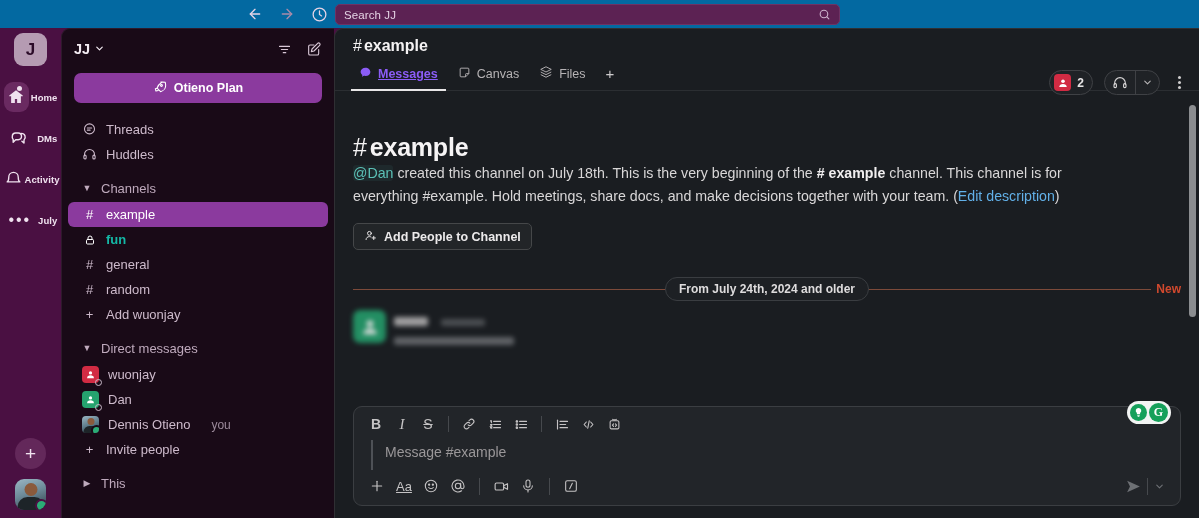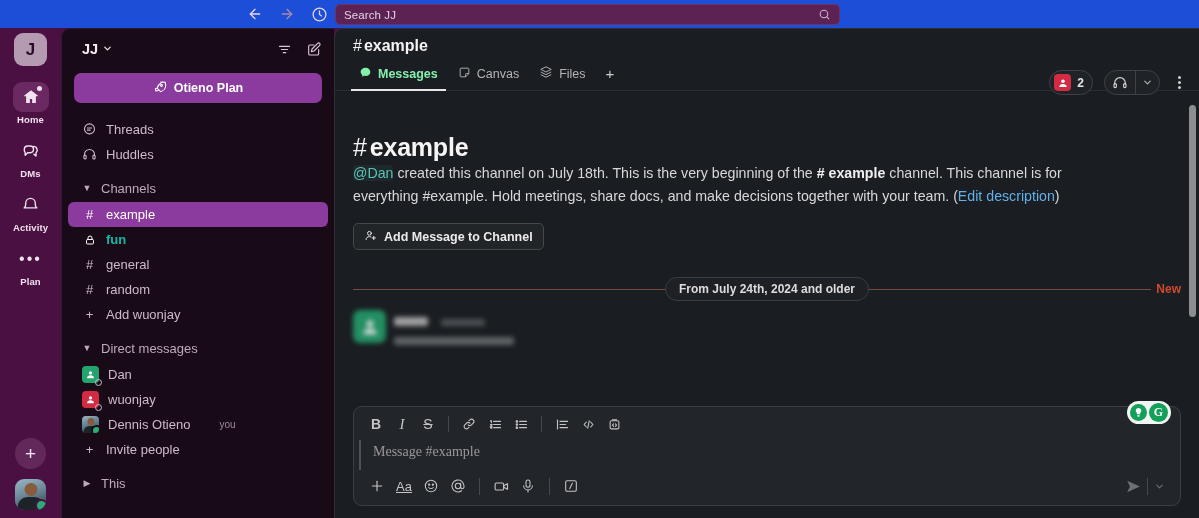--- a/index.html
+++ b/index.html
@@ -7,21 +7,21 @@
     width: 1199px; height: 518px;
     background: #3f0e3f;
     font-family: "Liberation Sans", sans-serif;
     overflow: hidden;
   }
   .app { position: relative; width: 1199px; height: 518px; background: #4a1042; display: flex; flex-direction: column; }
 
   
   .topbar {
     height: 28px; min-height: 28px;
-    background: #1d4ed8;
+    background: #0369a1;
     display: flex; align-items: center;
     position: relative;
   }
   .topbar-nav { display: flex; align-items: center; gap: 14px; margin-left: 246px; }
   .tb-icon { width: 18px; height: 18px; display: flex; align-items: center; justify-content: center; color: #e6d4e6; cursor: pointer; }
   .tb-icon.dim { color: #a98ba9; }
   .tb-icon svg { display: block; }
   .search-box {
     position: absolute; left: 335px; top: 4px;
     width: 505px; height: 21px;
@@ -57,21 +57,21 @@
     padding-top: 5px;
     position: relative;
   }
   .rail-ws {
     width: 33px; height: 33px; border-radius: 9px;
     background: #b59bb2; color: #2b0b28;
     display: flex; align-items: center; justify-content: center;
     font-size: 17px; font-weight: 700; cursor: pointer;
     margin-bottom: 16px;
   }
-  .rail-item { width: 54px; display: flex; flex-direction: column; align-items: center; gap: 2px; margin-bottom: 11px; cursor: pointer; }
+  .rail-item { width: 54px; display: flex; flex-direction: row; align-items: center; gap: 2px; margin-bottom: 11px; cursor: pointer; }
   .rail-ico { width: 36px; height: 30px; border-radius: 9px; display: flex; align-items: center; justify-content: center; color: #f0e2ef; position: relative; }
   .rail-item.active .rail-ico { background: #6a2a61; }
   .rail-lbl { font-size: 9.5px; color: #f0e2ef; font-weight: 600; letter-spacing: .1px; }
   .rail-dot { position: absolute; top: 4px; right: 7px; width: 5px; height: 5px; border-radius: 50%; background: #f0e2ef; }
   .rail-more-dots { letter-spacing: 2px; font-size: 16px; line-height: 10px; color: #f0e2ef; }
   .rail-bottom { position: absolute; bottom: 8px; left: 0; width: 61px; display: flex; flex-direction: column; align-items: center; gap: 10px; }
   .rail-plus {
     width: 31px; height: 31px; border-radius: 50%;
     background: #63285a; color: #f0e2ef;
     display: flex; align-items: center; justify-content: center;
@@ -86,21 +86,21 @@
   
   .sidebar {
     width: 273px; min-width: 273px;
     background: #190a17;
     border-radius: 9px 0 0 0;
     border-left: 1px solid #2d1a2b;
     border-top: 1px solid #2d1a2b;
     display: flex; flex-direction: column;
     overflow: hidden;
   }
-  .sb-head { height: 40px; display: flex; align-items: center; padding: 0 12px 0 20px; }
+  .sb-head { height: 40px; display: flex; align-items: center; padding: 0 12px 0 12px; }
   .sb-title { font-size: 14.5px; font-weight: 700; color: #f4ecf3; cursor: pointer; display: flex; align-items: center; gap: 4px; }
   .sb-head-icons { margin-left: auto; display: flex; align-items: center; gap: 14px; color: #d8c7d6; }
   .sb-ico { cursor: pointer; display: flex; }
   .upgrade {
     margin: 4px 12px 14px 12px;
     height: 30px;
     background: #8b3a9e;
     border-radius: 7px;
     display: flex; align-items: center; justify-content: center; gap: 7px;
     color: #fff; font-size: 12.5px; font-weight: 700;
@@ -116,21 +116,21 @@
   .sb-row.selected { background: #8b3a9e; color: #ffffff; }
   .sb-row.selected .gi { color: #ffffff; }
   .sb-row.unread { color: #14b8a6; font-weight: 700; }
   .sb-row.unread .gi { color: #ffffff; }
   .sb-sec {
     height: 26px; display: flex; align-items: center; gap: 9px;
     padding: 0 12px 0 14px; margin: 8px 6px 1px 6px;
     font-size: 13px; color: #bfaabd; cursor: pointer;
   }
   .caret { width: 10px; display: flex; justify-content: center; color: #bfaabd; flex: none; font-size: 9px; }
-  .sb-row .you { color: #9c8a9b; font-size: 10px; margin-left: 20px; }
+  .sb-row .you { color: #9c8a9b; font-size: 12px; margin-left: 12px; }
   .dm-ava { width: 17px; height: 17px; border-radius: 4px; position: relative; flex: none; display: flex; align-items: center; justify-content: center; }
   .dm-ava.green { background: #25a36f; }
   .dm-ava.red { background: #d22b43; }
   .dm-ava.photo { background: linear-gradient(160deg,#9bb7c4 0%,#5d7b8a 50%,#26343c 100%); overflow: hidden; }
   .dm-ava.photo .f { position: absolute; left: 50%; top: 2px; transform: translateX(-50%); width: 7px; height: 7px; border-radius: 50%; background: #8a5a3c; }
   .dm-ava.photo .t { position: absolute; bottom: 0; left: 50%; transform: translateX(-50%); width: 15px; height: 7px; border-radius: 6px 6px 0 0; background: #1d2428; }
   .dm-ava .silho { width: 11px; height: 11px; }
   .pres-dot { position: absolute; right: -2.5px; bottom: -2.5px; width: 7px; height: 7px; border-radius: 50%; box-sizing: content-box; border: 2px solid #190a17; }
   .pres-dot.away { background: transparent; border: 1.6px solid #c8b8c7; width: 5px; height: 5px; }
   .pres-dot.online { background: #2bac76; }
@@ -158,21 +158,21 @@
   .mem-count { font-size: 12px; color: #e6e4e5; font-weight: 600; }
   .huddle-btn { height: 25px; display: flex; align-items: center; border: 1px solid #3f4145; border-radius: 14px; background: #1f2226; overflow: hidden; cursor: pointer; }
   .huddle-btn .hb-a { padding: 0 7px; display: flex; align-items: center; color: #d8d6d7; }
   .huddle-btn .hb-sep { width: 1px; height: 100%; background: #3f4145; }
   .huddle-btn .hb-b { padding: 0 6px; display: flex; align-items: center; color: #b7b5b6; }
   .kebab { width: 16px; height: 22px; display: flex; flex-direction: column; align-items: center; justify-content: center; gap: 2.4px; cursor: pointer; }
   .kebab i { width: 3px; height: 3px; border-radius: 50%; background: #cfcdce; display: block; }
 
   .tabs { display: flex; align-items: flex-end; gap: 4px; padding: 4px 0 0 16px; border-bottom: 1px solid #2b2e32; }
   .tab { display: flex; align-items: center; gap: 6px; padding: 5px 8px 7px 8px; font-size: 12.5px; color: #b6b3b5; cursor: pointer; border-bottom: 2px solid transparent; position: relative; top: 1px; }
-  .tab.active { color: #86efac; font-weight: 700; border-bottom-color: #e8e6e7; }
+  .tab.active { color: #8b5cf6; font-weight: 700; border-bottom-color: #e8e6e7; text-decoration: underline; }
   .tab.plus { color: #cecccd; font-size: 15px; padding: 4px 8px 7px 8px; }
 
   .msgs { flex: 1; position: relative; overflow: hidden; padding: 0 18px; }
   .intro { padding: 42px 0 0 0; }
   .intro-title { font-size: 25px; font-weight: 700; color: #f6f4f5; letter-spacing: -.2px; display: flex; align-items: center; gap: 3px; }
   .intro-title .hashsym { font-weight: 500; }
   .intro-body { font-size: 14.2px; line-height: 23px; color: #d9d7d8; max-width: 770px; }
   .lnk { color: #62b0e8; cursor: pointer; }
   .mention { color: #5bc0b6; background: rgba(91,192,182,0.08); border-radius: 3px; cursor: pointer; }
   .bold-ch { font-weight: 700; color: #f1eff0; }
@@ -204,21 +204,21 @@
 
   
   .composer-wrap { padding: 0 18px 12px 18px; }
   .composer {
     background: #222529; border: 1px solid #3b3e42; border-radius: 9px;
     display: flex; flex-direction: column; position: relative;
   }
   .fmt-bar { display: flex; align-items: center; gap: 2px; padding: 6px 8px 5px 10px; }
   .fmt-btn { width: 24px; height: 22px; display: flex; align-items: center; justify-content: center; color: #c5c3c4; border-radius: 4px; cursor: pointer; font-size: 13px; }
   .fmt-sep { width: 1px; height: 16px; background: #46494d; margin: 0 6px; }
-  .msg-input { padding: 3px 14px 10px 12px; min-height: 30px; display: flex; align-items: center; border-left: 2px solid #4e5156; margin-left: 5px; cursor: text; font-family: Liberation Serif, serif; }
+  .msg-input { padding: 3px 14px 10px 12px; min-height: 30px; display: flex; align-items: center; border-left: 2px solid #4e5156; margin-left: 17px; cursor: text; }
   .msg-input .ph { font-size: 14px; color: #9a9799; }
   .act-bar { display: flex; align-items: center; gap: 1px; padding: 4px 10px 7px 10px; }
   .act-btn { width: 26px; height: 24px; display: flex; align-items: center; justify-content: center; color: #c5c3c4; border-radius: 4px; cursor: pointer; }
   .act-sep { width: 1px; height: 17px; background: #46494d; margin: 0 7px; }
   .send-area { margin-left: auto; display: flex; align-items: center; gap: 0; }
   .send-btn { width: 28px; height: 24px; display: flex; align-items: center; justify-content: center; color: #6d7074; cursor: pointer; }
   .send-sep { width: 1px; height: 17px; background: #46494d; }
   .send-caret { width: 22px; height: 24px; display: flex; align-items: center; justify-content: center; color: #6d7074; cursor: pointer; }
   .grammarly {
     position: absolute; right: 9px; top: -6px;
@@ -299,21 +299,21 @@
               <path d="M12 3a6 6 0 00-6 6c0 5-2 6-2 6h16s-2-1-2-6a6 6 0 00-6-6z"></path>
             </svg>
         </div>
         <div class="rail-lbl">Activity</div>
       </div>
 
       <div class="rail-item">
         <div class="rail-ico">
           <span class="rail-more-dots">•••</span>
         </div>
-        <div class="rail-lbl">Plan</div>
+        <div class="rail-lbl">July</div>
       </div>
 
       <div class="rail-bottom">
         <div class="rail-plus">+</div>
         <div class="rail-ava">
           <span class="face"></span>
           <span class="torso"></span>
           <span class="pres"></span>
         </div>
       </div>
@@ -415,39 +415,39 @@
           <span class="gi">+</span>
           <span>Add wuonjay</span>
         </div>
 
         <div class="sb-sec">
           <span class="caret">▼</span>
           <span>Direct messages</span>
         </div>
 
         <div class="sb-row">
+          <span class="dm-ava red">
+            <svg class="silho" viewBox="0 0 24 24" fill="#ffffff">
+                <circle cx="12" cy="8.5" r="3.6"></circle>
+                <path d="M4.5 20c0-4 3.4-6.2 7.5-6.2s7.5 2.2 7.5 6.2z"></path>
+              </svg>
+            <span class="pres-dot away"></span>
+          </span>
+          <span>wuonjay</span>
+        </div>
+
+        <div class="sb-row">
           <span class="dm-ava green">
             <svg class="silho" viewBox="0 0 24 24" fill="#ffffff">
                 <circle cx="12" cy="8.5" r="3.6"></circle>
                 <path d="M4.5 20c0-4 3.4-6.2 7.5-6.2s7.5 2.2 7.5 6.2z"></path>
               </svg>
             <span class="pres-dot away"></span>
           </span>
           <span>Dan</span>
-        </div>
-
-        <div class="sb-row">
-          <span class="dm-ava red">
-            <svg class="silho" viewBox="0 0 24 24" fill="#ffffff">
-                <circle cx="12" cy="8.5" r="3.6"></circle>
-                <path d="M4.5 20c0-4 3.4-6.2 7.5-6.2s7.5 2.2 7.5 6.2z"></path>
-              </svg>
-            <span class="pres-dot away"></span>
-          </span>
-          <span>wuonjay</span>
         </div>
 
         <div class="sb-row">
           <span class="dm-ava photo">
             <span class="f"></span>
             <span class="t"></span>
             <span class="pres-dot online"></span>
           </span>
           <span>Dennis Otieno</span>
           <span class="you">you</span>
@@ -550,21 +550,21 @@
 
           <div class="addppl">
             <span>
               <svg width="13" height="13" viewBox="0 0 24 24" fill="none" stroke="currentColor" stroke-width="1.8" stroke-linecap="round">
                   <circle cx="10" cy="8" r="3.5"></circle>
                   <path d="M3.8 19.5c0-3.4 2.8-5.4 6.2-5.4 1 0 2 .2 2.8.5"></path>
                   <path d="M18 13.5v6"></path>
                   <path d="M15 16.5h6"></path>
                 </svg>
             </span>
-            <span>Add Message to Channel</span>
+            <span>Add People to Channel</span>
           </div>
         </div>
 
         <div class="divider-wrap">
           <div class="divider-line"></div>
           <div class="divider-pill">From July 24th, 2024 and older</div>
           <div class="divider-new">New</div>
         </div>
 
         <div class="blurmsg">

